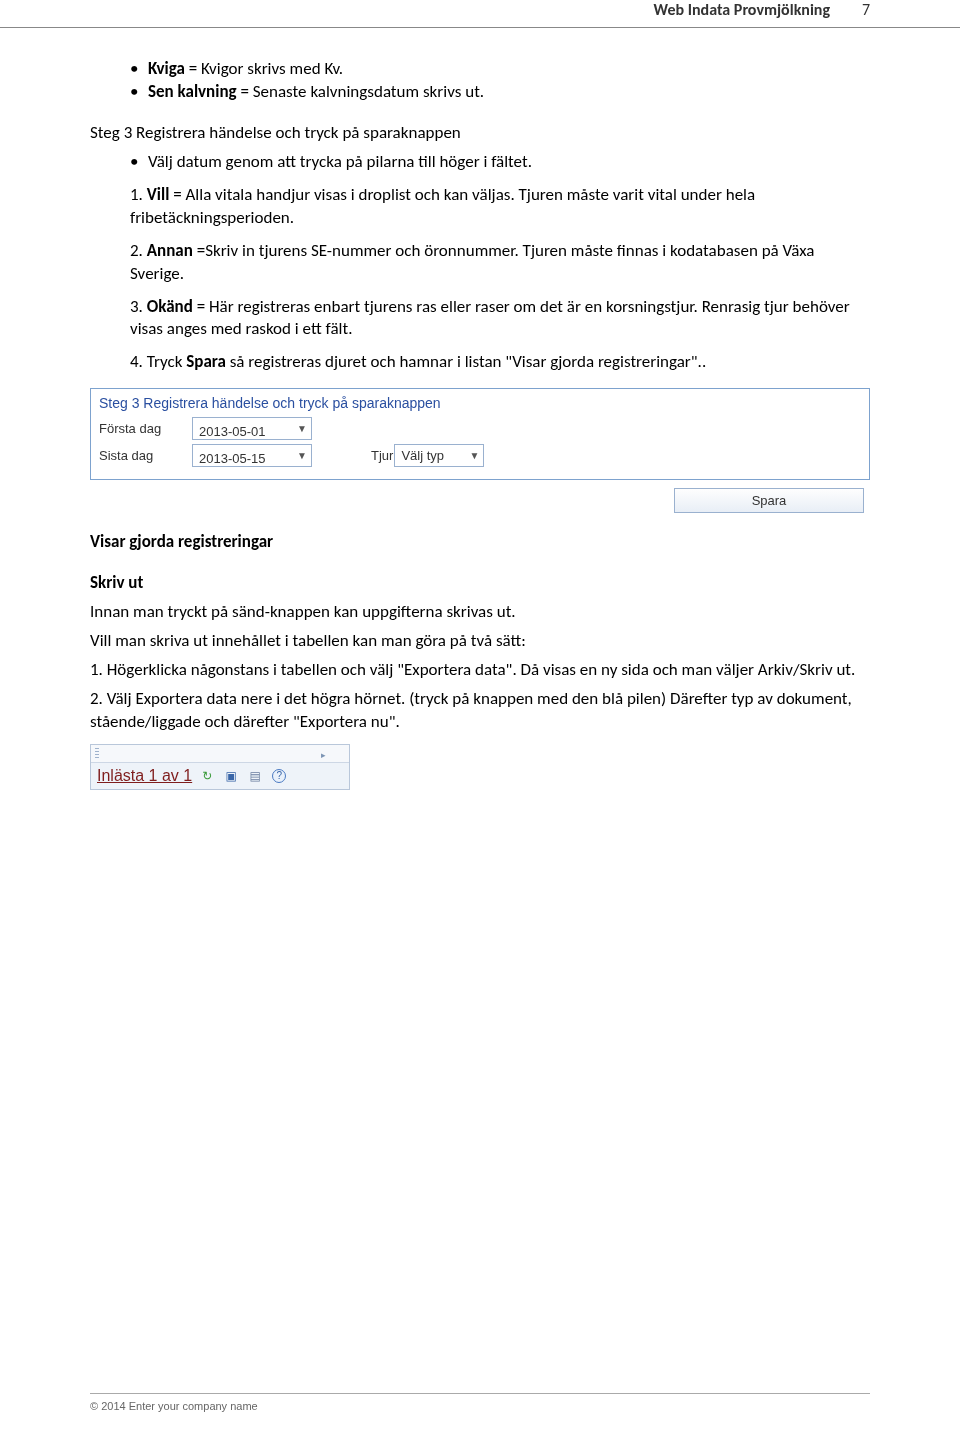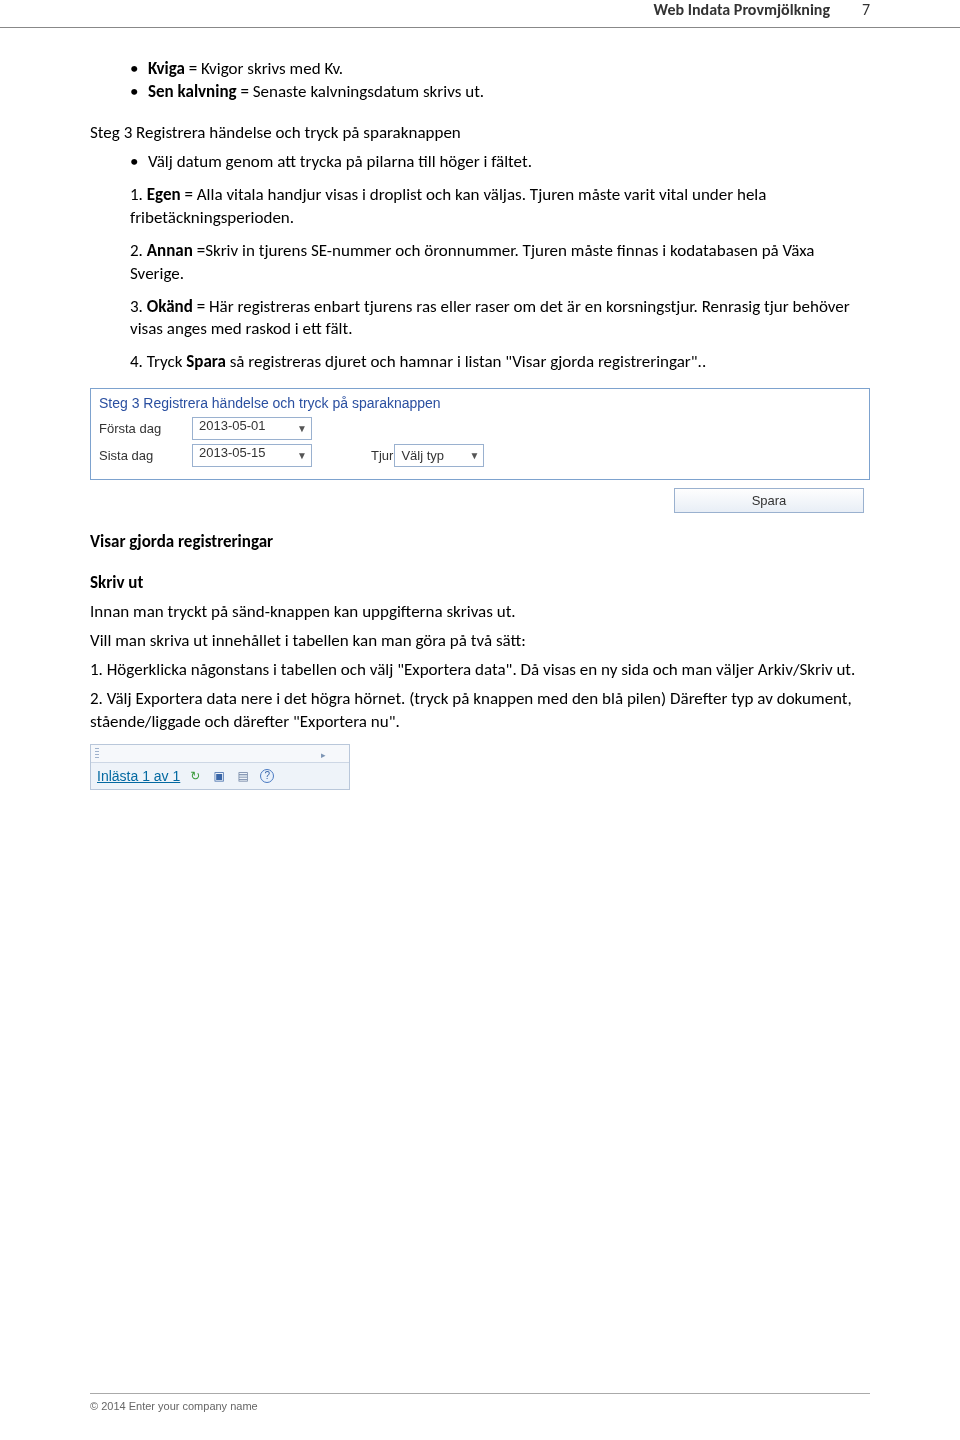--- a/index.html
+++ b/index.html
@@ -80,21 +80,21 @@
     margin-bottom: 4px;
     color: #333;
   }
   .form-row .lbl { width: 92px; }
   .date-input {
     border: 1px solid #9ab1cf;
     background: #fff;
     height: 23px;
     width: 120px;
     display: inline-flex;
-    align-items: flex-start;
+    align-items: flex-end;
     padding: 0 6px;
     font-size: 13px;
     position: relative;
   }
   .date-input .chev {
     position: absolute;
     right: 4px;
     top: 5px;
     font-size: 10px;
     color: #555;
@@ -181,22 +181,22 @@
     color: #7b93b3;
   }
   .mini-toolbar .row {
     display: flex;
     align-items: center;
     height: 26px;
     gap: 6px;
     padding: 0 6px;
   }
   .mini-toolbar .status {
-    color: #0369a1;
-    font-size: 14px;
+    color: #7f1d1d;
+    font-size: 16px;
     text-decoration: underline;
     cursor: default;
   }
   .mini-icon {
     width: 18px;
     height: 18px;
     display: inline-flex;
     align-items: center;
     justify-content: center;
     font-size: 12px;
@@ -228,21 +228,21 @@
   </ul>
 
   <p class="para">Steg 3 Registrera händelse och tryck på sparaknappen</p>
 
   <ul class="bul" style="margin-bottom:10px;">
     <li>Välj datum genom att trycka på pilarna till höger i fältet.</li>
   </ul>
 
   <p class="indent">
     <span>1.</span>
-    <span class="bold">Egen</span><span> = Alla vitala handjur visas i droplist och kan väljas. Tjuren måste varit vital under hela fribetäckningsperioden.</span>
+    <span class="bold">Vill</span><span> = Alla vitala handjur visas i droplist och kan väljas. Tjuren måste varit vital under hela fribetäckningsperioden.</span>
   </p>
   <p class="indent">
     <span>2.</span>
     <span class="bold">Annan</span><span> =Skriv in tjurens SE-nummer och öronnummer. Tjuren måste finnas i kodatabasen på Växa Sverige.</span>
   </p>
   <p class="indent">
     <span>3.</span>
     <span class="bold">Okänd</span><span> = Här registreras enbart tjurens ras eller raser om det är en korsningstjur. Renrasig tjur behöver visas anges med raskod i ett fält.</span>
   </p>
   <p class="indent">

